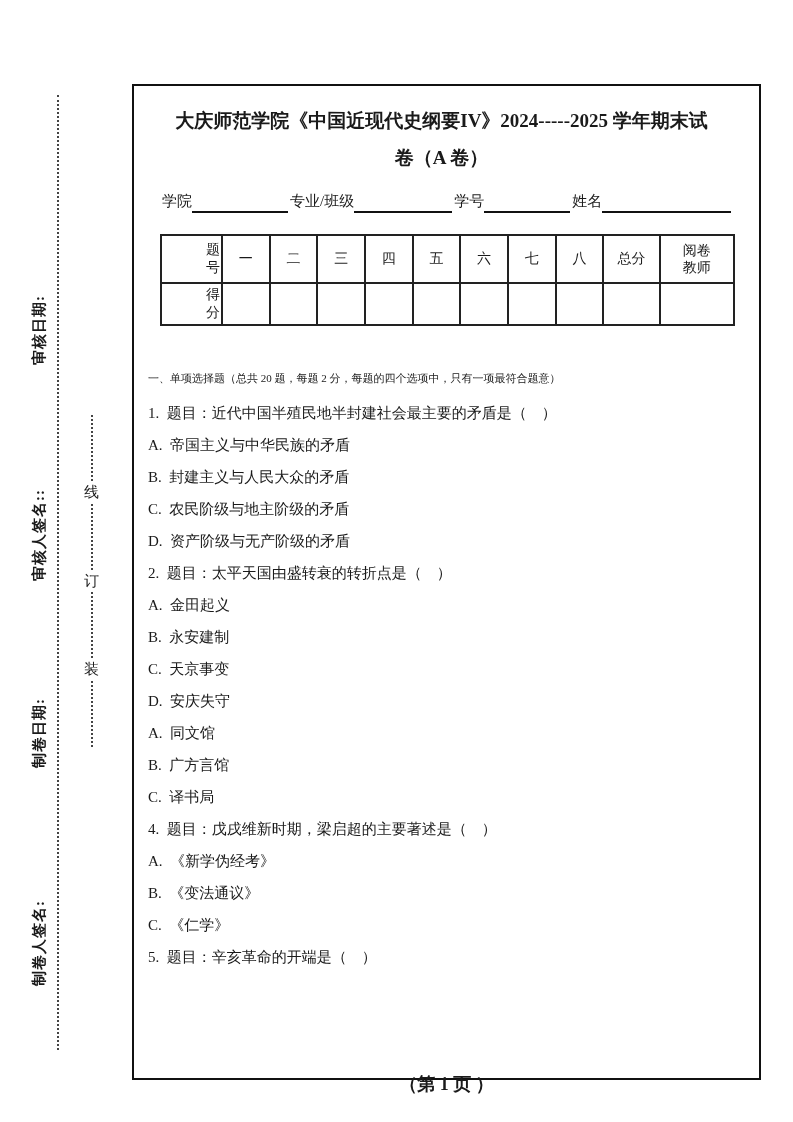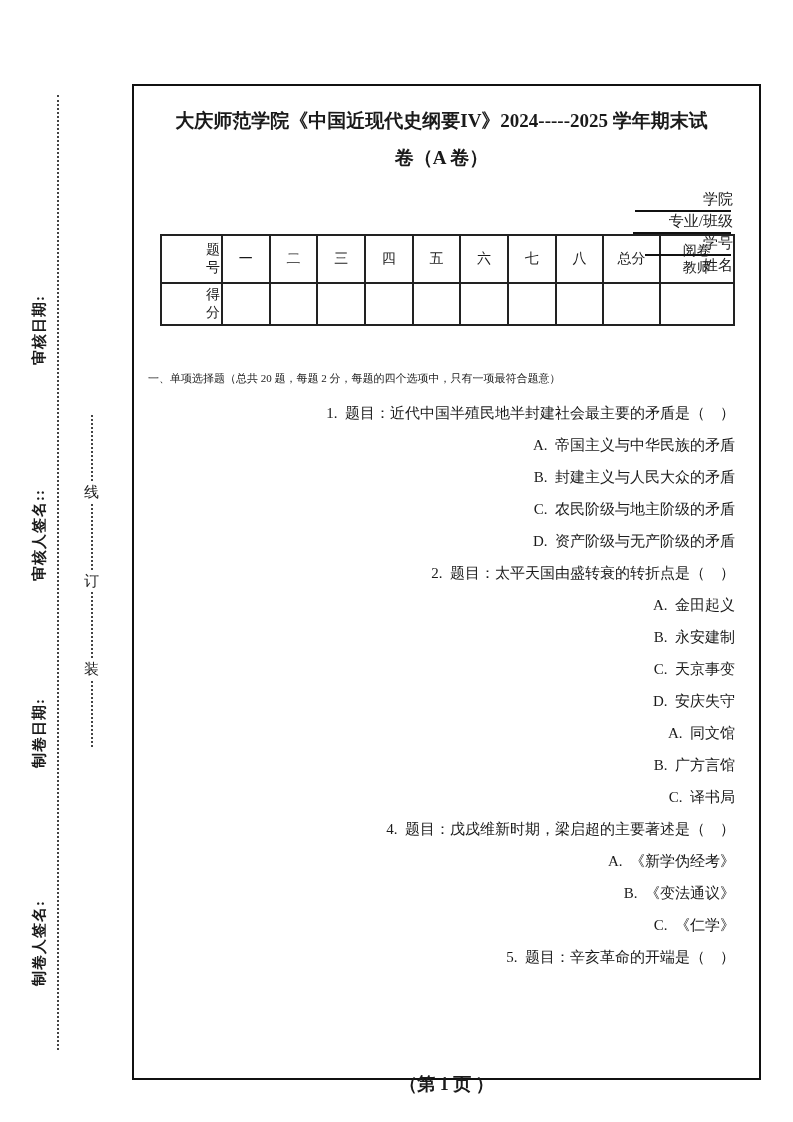--- a/index.html
+++ b/index.html
@@ -30,42 +30,42 @@
 
   
   .box {
     position:absolute; left:132px; top:84px; width:629px; height:996px;
     border:2px solid #111; box-sizing:border-box; padding:16px 24px 0 14px;
   }
   .title { text-align:center; font-size:19px; font-weight:bold; line-height:37px; }
   .title div { white-space:nowrap; }
 
   .fields {
-    display:flex; align-items:flex-end; margin-top:14px; height:24px;
-    padding-left:14px; padding-right:2px; font-size:15px;flex-direction:column;
+    display:flex; align-items:center; margin-top:14px; height:24px;
+    padding-left:14px; padding-right:2px; font-size:15px;
   }
   .fields .label { white-space:nowrap; padding-bottom:1px; }
   .fields .fill { border-bottom:2px solid #111; height:19px; margin-right:2px; }
   .fill.w1 { width:96px; } .fill.w2 { width:98px; } .fill.w3 { width:86px; } .fill.w4 { flex:1; }
 
   .score-table {
     border-collapse:collapse; table-layout:fixed; margin:20px 0 0 12px;
   }
   .score-table td {
     border:2px solid #222; text-align:center; vertical-align:middle;
     font-size:14px; padding:0;
   }
   .score-table tr.r1 td { height:46px; }
   .score-table tr.r2 td { height:40px; }
   .stack  { display:inline-block; width:16px; line-height:1.3; word-break:break-all;margin-left:43px; }
   .stack2 { display:inline-block; width:36px; line-height:1.25; word-break:break-all; }
 
   .section-heading { margin-top:41px; font-size:11px; line-height:22px; white-space:nowrap; }
   .questions { margin-top:8px; }
-  .questions .line { font-size:15px; line-height:32px; white-space:nowrap;text-align:right; }
+  .questions .line { font-size:15px; line-height:32px; white-space:nowrap; }
 
   .footer {
     position:absolute; left:132px; top:1072px; width:629px;
     text-align:center; font-weight:bold; font-size:18px;
   }
 </style>
 </head>
 <body>
 
 <div class="page">

